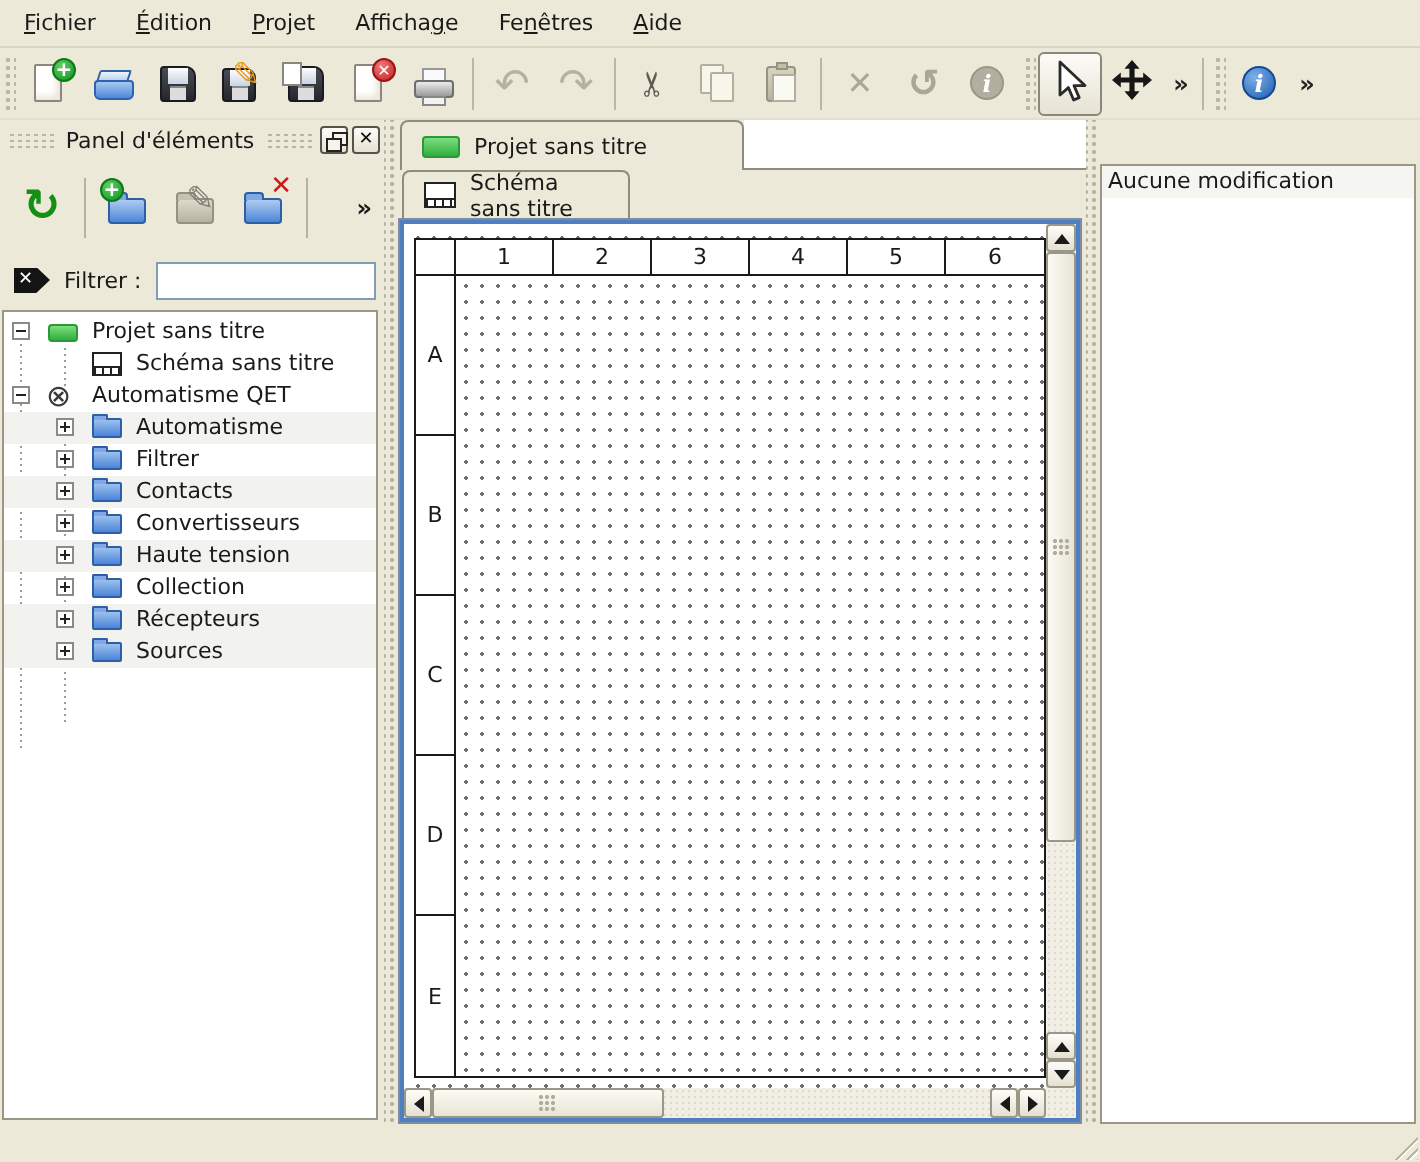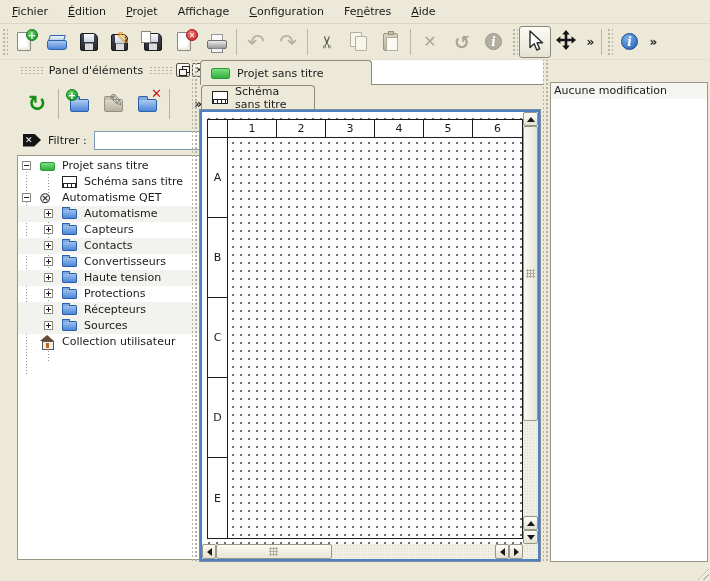--- a/index.html
+++ b/index.html
@@ -71,21 +71,21 @@
         background:linear-gradient(#aecbf0,#4c86d8);border:1px solid #2d5fa8;border-radius:2px}
   .fold::before{content:"";position:absolute;left:-1px;top:-4px;width:8px;height:3px;background:#7fa9e2;
         border:1px solid #2d5fa8;border-bottom:none;border-radius:2px 2px 0 0}
   .fold.gray{background:linear-gradient(#dcdacc,#b5b2a2);border-color:#949181}
   .fold.gray::before{background:#c6c3b2;border-color:#949181}
   .badge.fb{left:-2px;right:auto;top:-3px}
   .badge-x{position:absolute;right:-2px;top:-5px;color:#cc1818;font:bold 13px/13px "DejaVu Sans",sans-serif}
   .gpen{color:#84827410;color:#848274}
 
   
-  #left-dock{position:absolute;left:16px;top:60px;width:192px;height:502px}
+  #left-dock{position:absolute;left:0;top:60px;width:192px;height:502px}
   #right-dock{position:absolute;left:548px;top:60px;width:162px;height:502px}
   .splitter{position:absolute;top:60px;height:502px;
             background-image:radial-gradient(#b5b2a1 1px,rgba(0,0,0,0) 1.1px);
             background-size:4px 4px;background-position:2px 2px}
   #sp1{left:192px;width:7px}
   #sp2{left:543px;width:5px}
 
   .dock-title{position:absolute;left:0;top:0;right:0;height:20px;display:flex;align-items:center}
   .ttex{flex:1;height:9px;margin:0 4px;
         background-image:radial-gradient(#b8b5a4 0.9px,rgba(0,0,0,0) 1px);background-size:4px 3px}
@@ -205,21 +205,20 @@
        clip-path:polygon(100% 0,100% 100%,0 100%)}
 </style>
 </head>
 <body>
 
 <div id="menubar">
     <div class="menu-item"><u>F</u>ichier</div>
     <div class="menu-item"><u>É</u>dition</div>
     <div class="menu-item"><u>P</u>rojet</div>
     <div class="menu-item">Afficha<u>g</u>e</div>
-    <div class="menu-item"><u>C</u>onfiguration</div>
     <div class="menu-item">Fe<u>n</u>êtres</div>
     <div class="menu-item"><u>A</u>ide</div>
   </div>
 
 <div id="toolbar">
     <div class="tb-handle"></div>
     <div class="tb-btn">
       <span class="ticon">
         <span class="pg"></span>
         <span class="badge bgreen">+</span>
@@ -401,21 +400,21 @@
         <span class="ticon16">
           <span class="tfold"></span>
         </span>
         <span class="tlabel">Automatisme</span>
       </div>
       <div class="trow" data-depth="1">
         <span class="exp plus"></span>
         <span class="ticon16">
           <span class="tfold"></span>
         </span>
-        <span class="tlabel">Capteurs</span>
+        <span class="tlabel">Filtrer</span>
       </div>
       <div class="trow alt" data-depth="1">
         <span class="exp plus"></span>
         <span class="ticon16">
           <span class="tfold"></span>
         </span>
         <span class="tlabel">Contacts</span>
       </div>
       <div class="trow" data-depth="1">
         <span class="exp plus"></span>
@@ -429,44 +428,35 @@
         <span class="ticon16">
           <span class="tfold"></span>
         </span>
         <span class="tlabel">Haute tension</span>
       </div>
       <div class="trow" data-depth="1">
         <span class="exp plus"></span>
         <span class="ticon16">
           <span class="tfold"></span>
         </span>
-        <span class="tlabel">Protections</span>
+        <span class="tlabel">Collection</span>
       </div>
       <div class="trow alt" data-depth="1">
         <span class="exp plus"></span>
         <span class="ticon16">
           <span class="tfold"></span>
         </span>
         <span class="tlabel">Récepteurs</span>
       </div>
       <div class="trow alt" data-depth="1">
         <span class="exp plus"></span>
         <span class="ticon16">
           <span class="tfold"></span>
         </span>
         <span class="tlabel">Sources</span>
-      </div>
-      <div class="trow" data-depth="0">
-        <span class="ticon16">
-          <span class="thome">
-            <span class="troof"></span>
-            <span class="tdoor"></span>
-          </span>
-        </span>
-        <span class="tlabel">Collection utilisateur</span>
       </div>
     </div>
 </div>
 
 <div class="splitter" id="sp1"></div>
 
 <div id="project-tabbar">
   <div class="tab" id="project-tab">
     <span class="tab-proj-icon"></span>
     <span>Projet sans titre</span>

